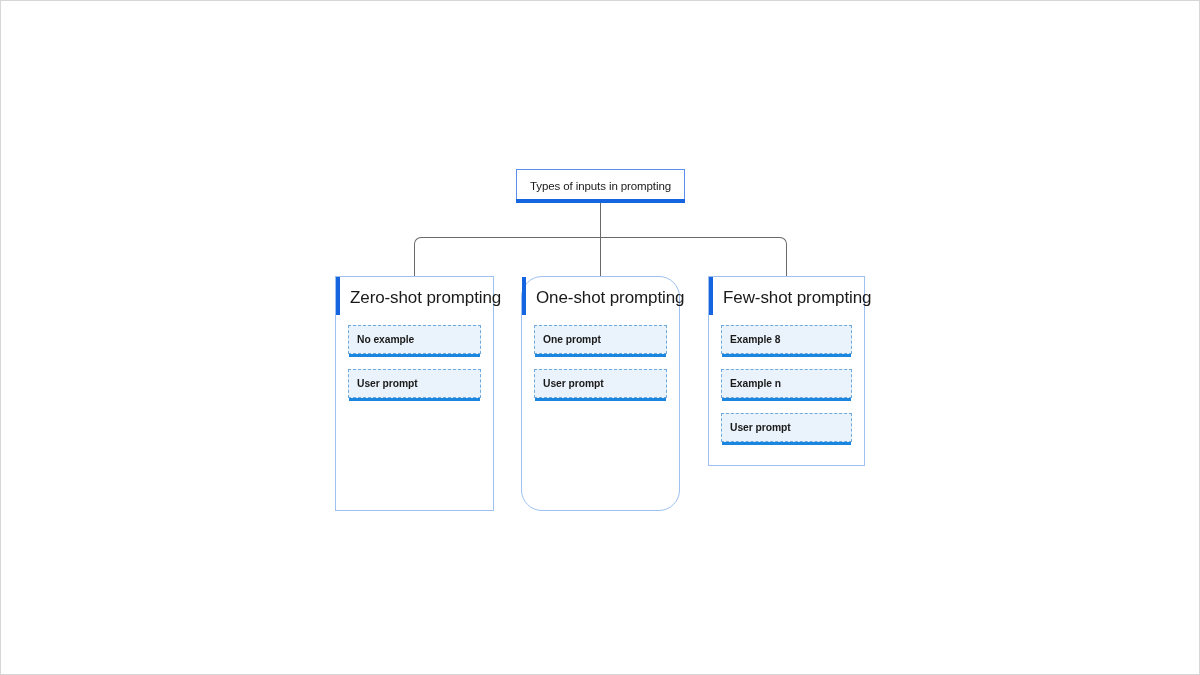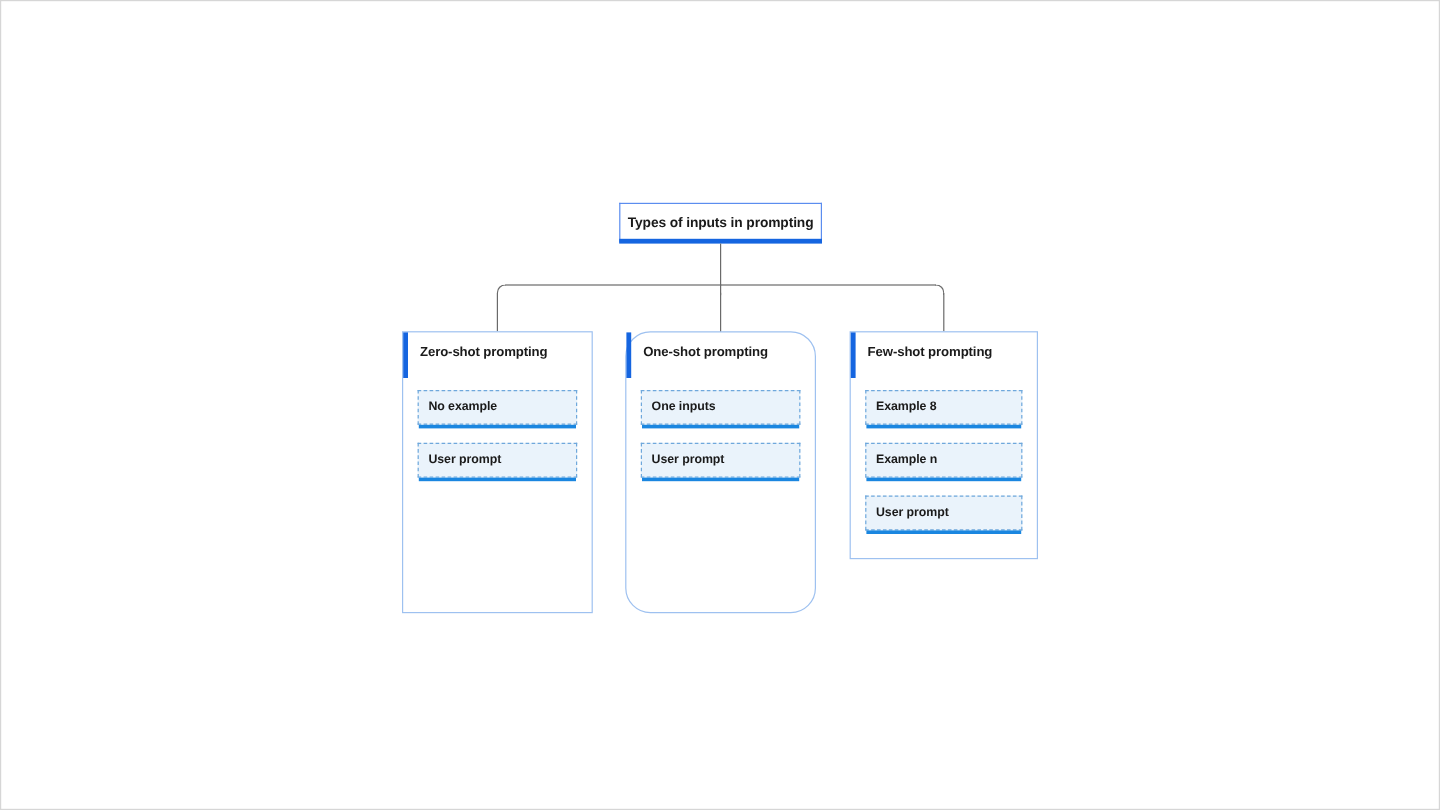--- a/index.html
+++ b/index.html
@@ -30,21 +30,21 @@
     box-sizing: border-box;
     background: #ffffff;
     border: 1px solid #5b8def;
     border-bottom: none;
     display: flex;
     align-items: center;
     justify-content: center;
   }
   .root-box .root-label {
     font-size: 11.5px;
-    font-weight: bold;
+    font-weight: normal;
     color: #1a1a1a;
     letter-spacing: -0.1px;
   }
   .root-underline {
     position: absolute;
     left: 515px;
     top: 198px;
     width: 169px;
     height: 4px;
     background: #1565e0;
@@ -88,22 +88,22 @@
     left: 0px;
     top: 0px;
     width: 3.5px;
     height: 38px;
     background: #1565e0;
   }
   .col-header {
     position: absolute;
     left: 14px;
     top: 11px;
-    font-size: 11px;
-    font-weight: bold;
+    font-size: 17px;
+    font-weight: normal;
     color: #1a1a1a;
     letter-spacing: -0.1px;
     white-space: nowrap;
   }
   .col-items {
     position: absolute;
     left: 12px;
     right: 12px;
     top: 48px;
   }
@@ -168,21 +168,21 @@
         <span class="chip-underline"></span>
       </div>
     </div>
   </div>
 
   <div class="col" style="left:520px; width:159px; height:235px;border-radius:21px;">
     <div class="col-accent"></div>
     <div class="col-header">One-shot prompting</div>
     <div class="col-items">
       <div class="chip">
-        <span class="chip-label">One inputs</span>
+        <span class="chip-label">One prompt</span>
         <span class="chip-underline"></span>
       </div>
       <div class="chip">
         <span class="chip-label">User prompt</span>
         <span class="chip-underline"></span>
       </div>
     </div>
   </div>
 
   <div class="col" style="left:707px; width:157px; height:190px;">

